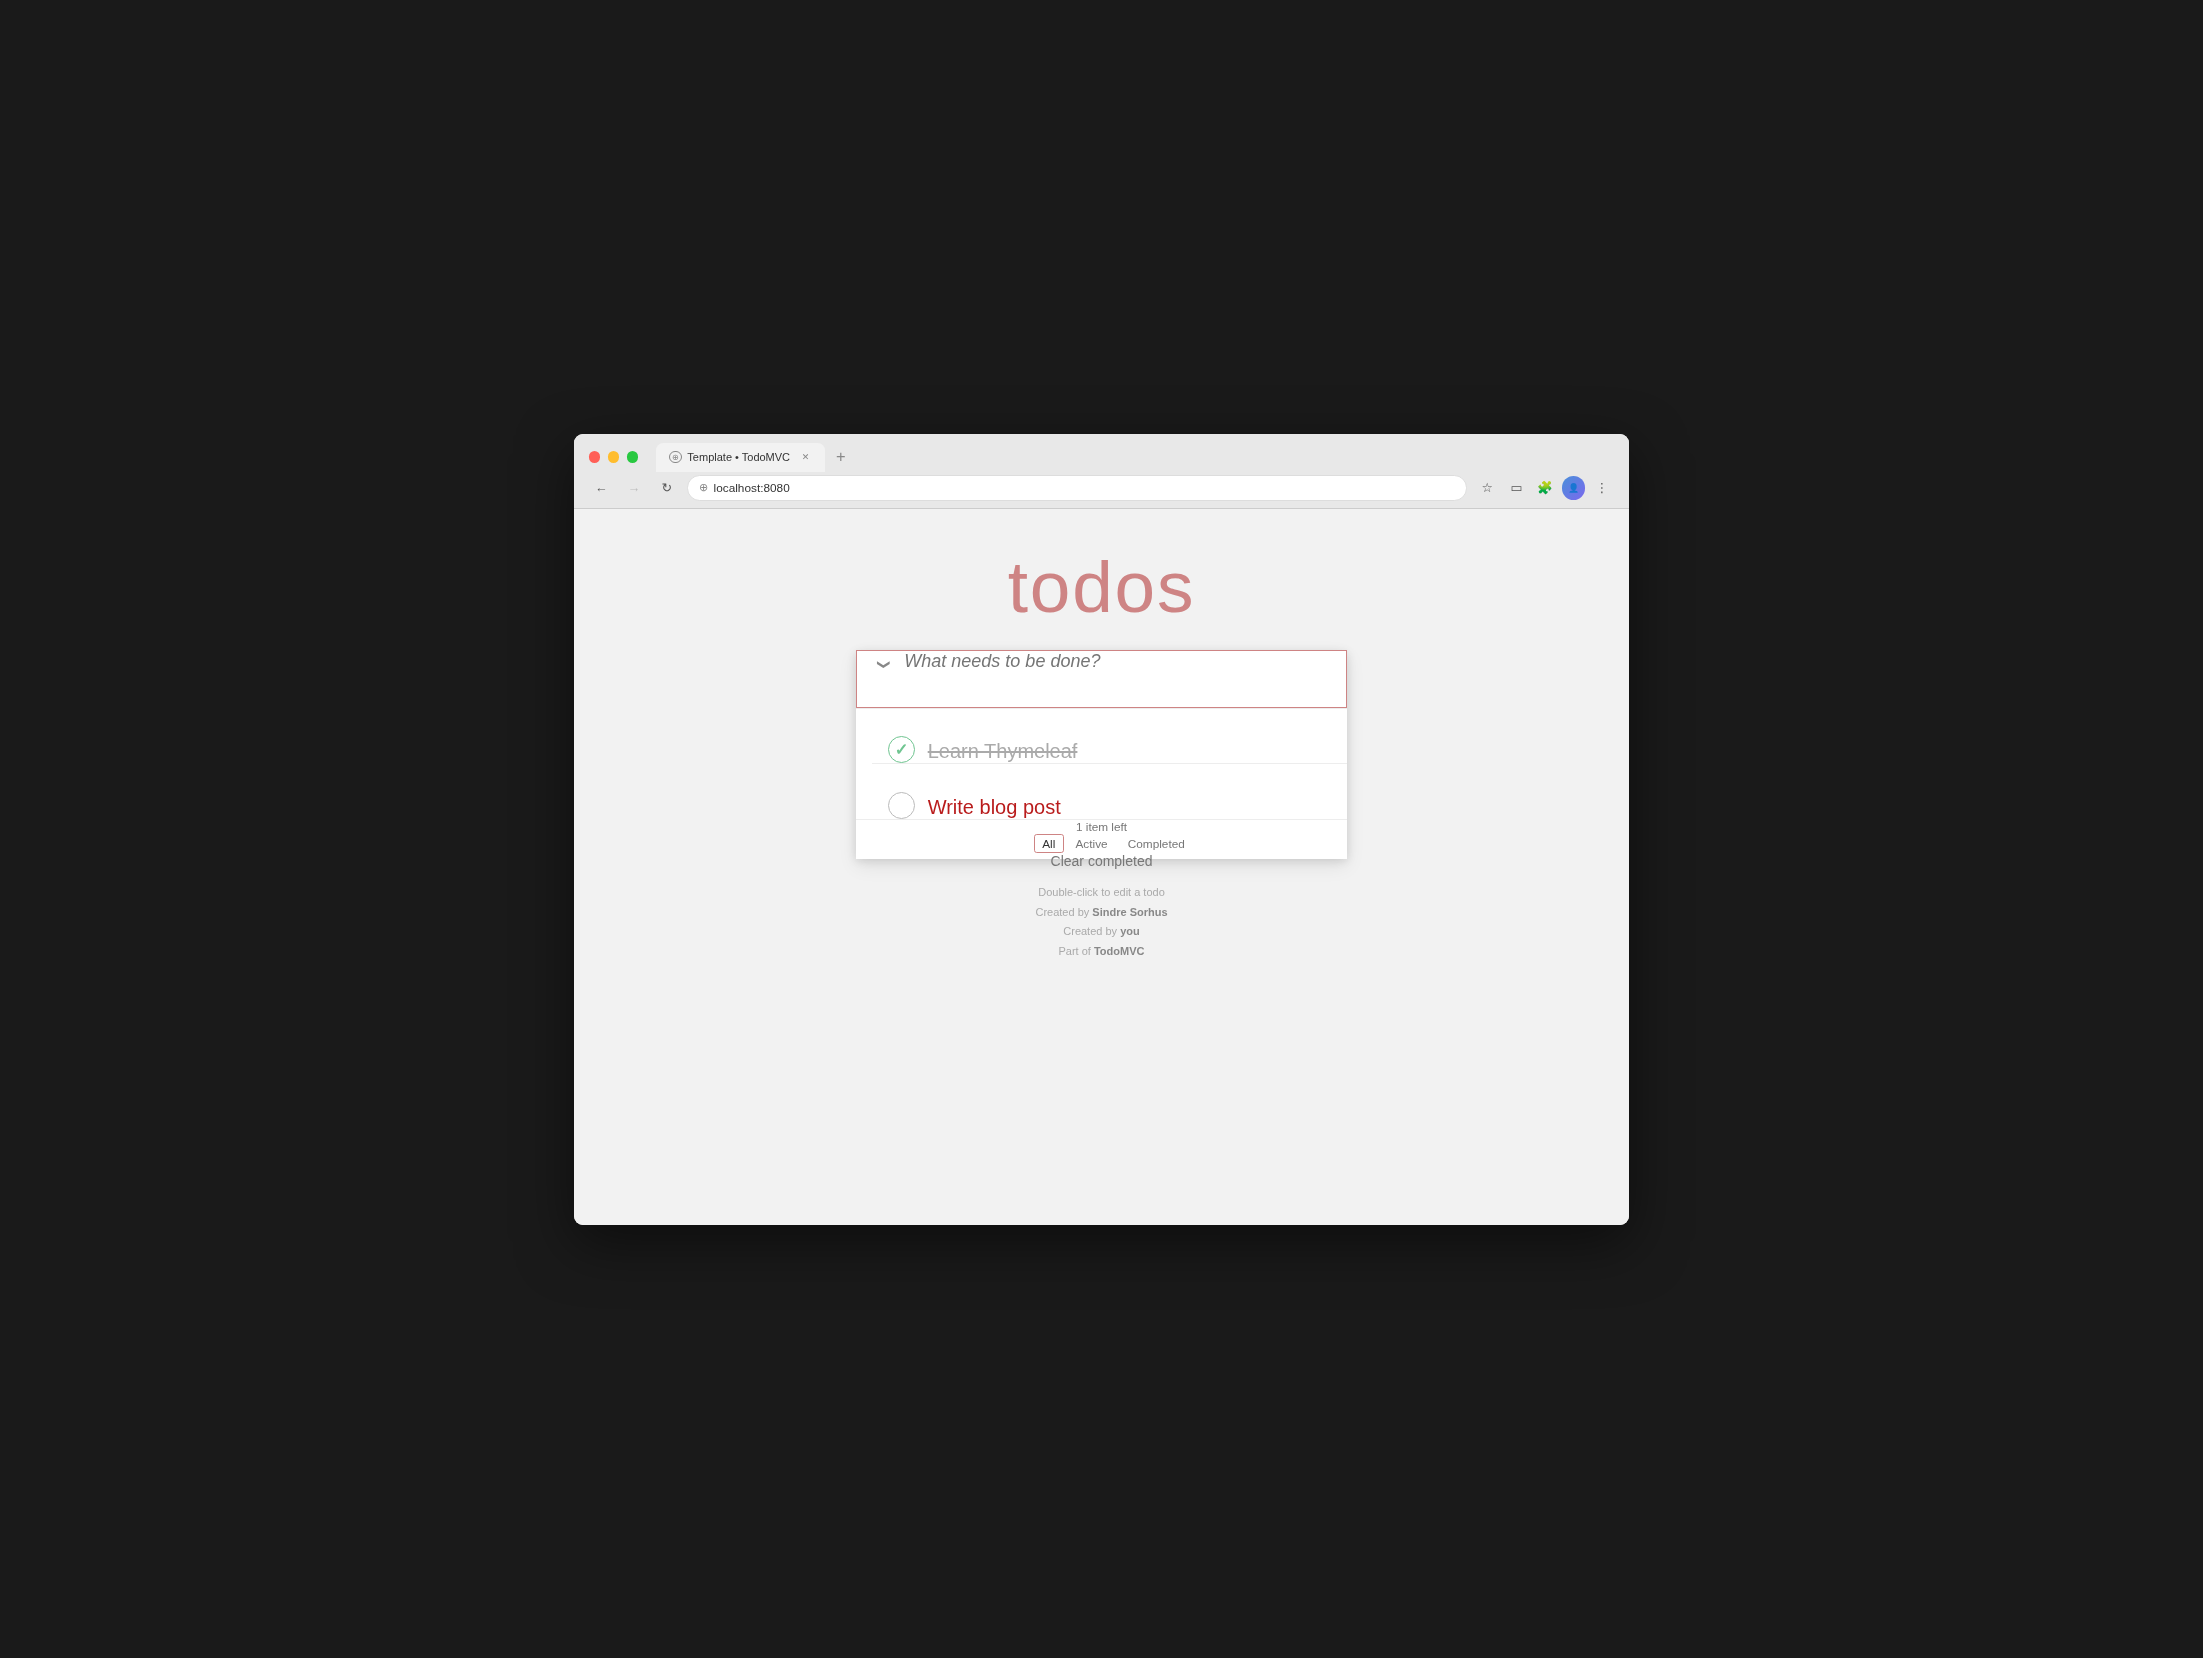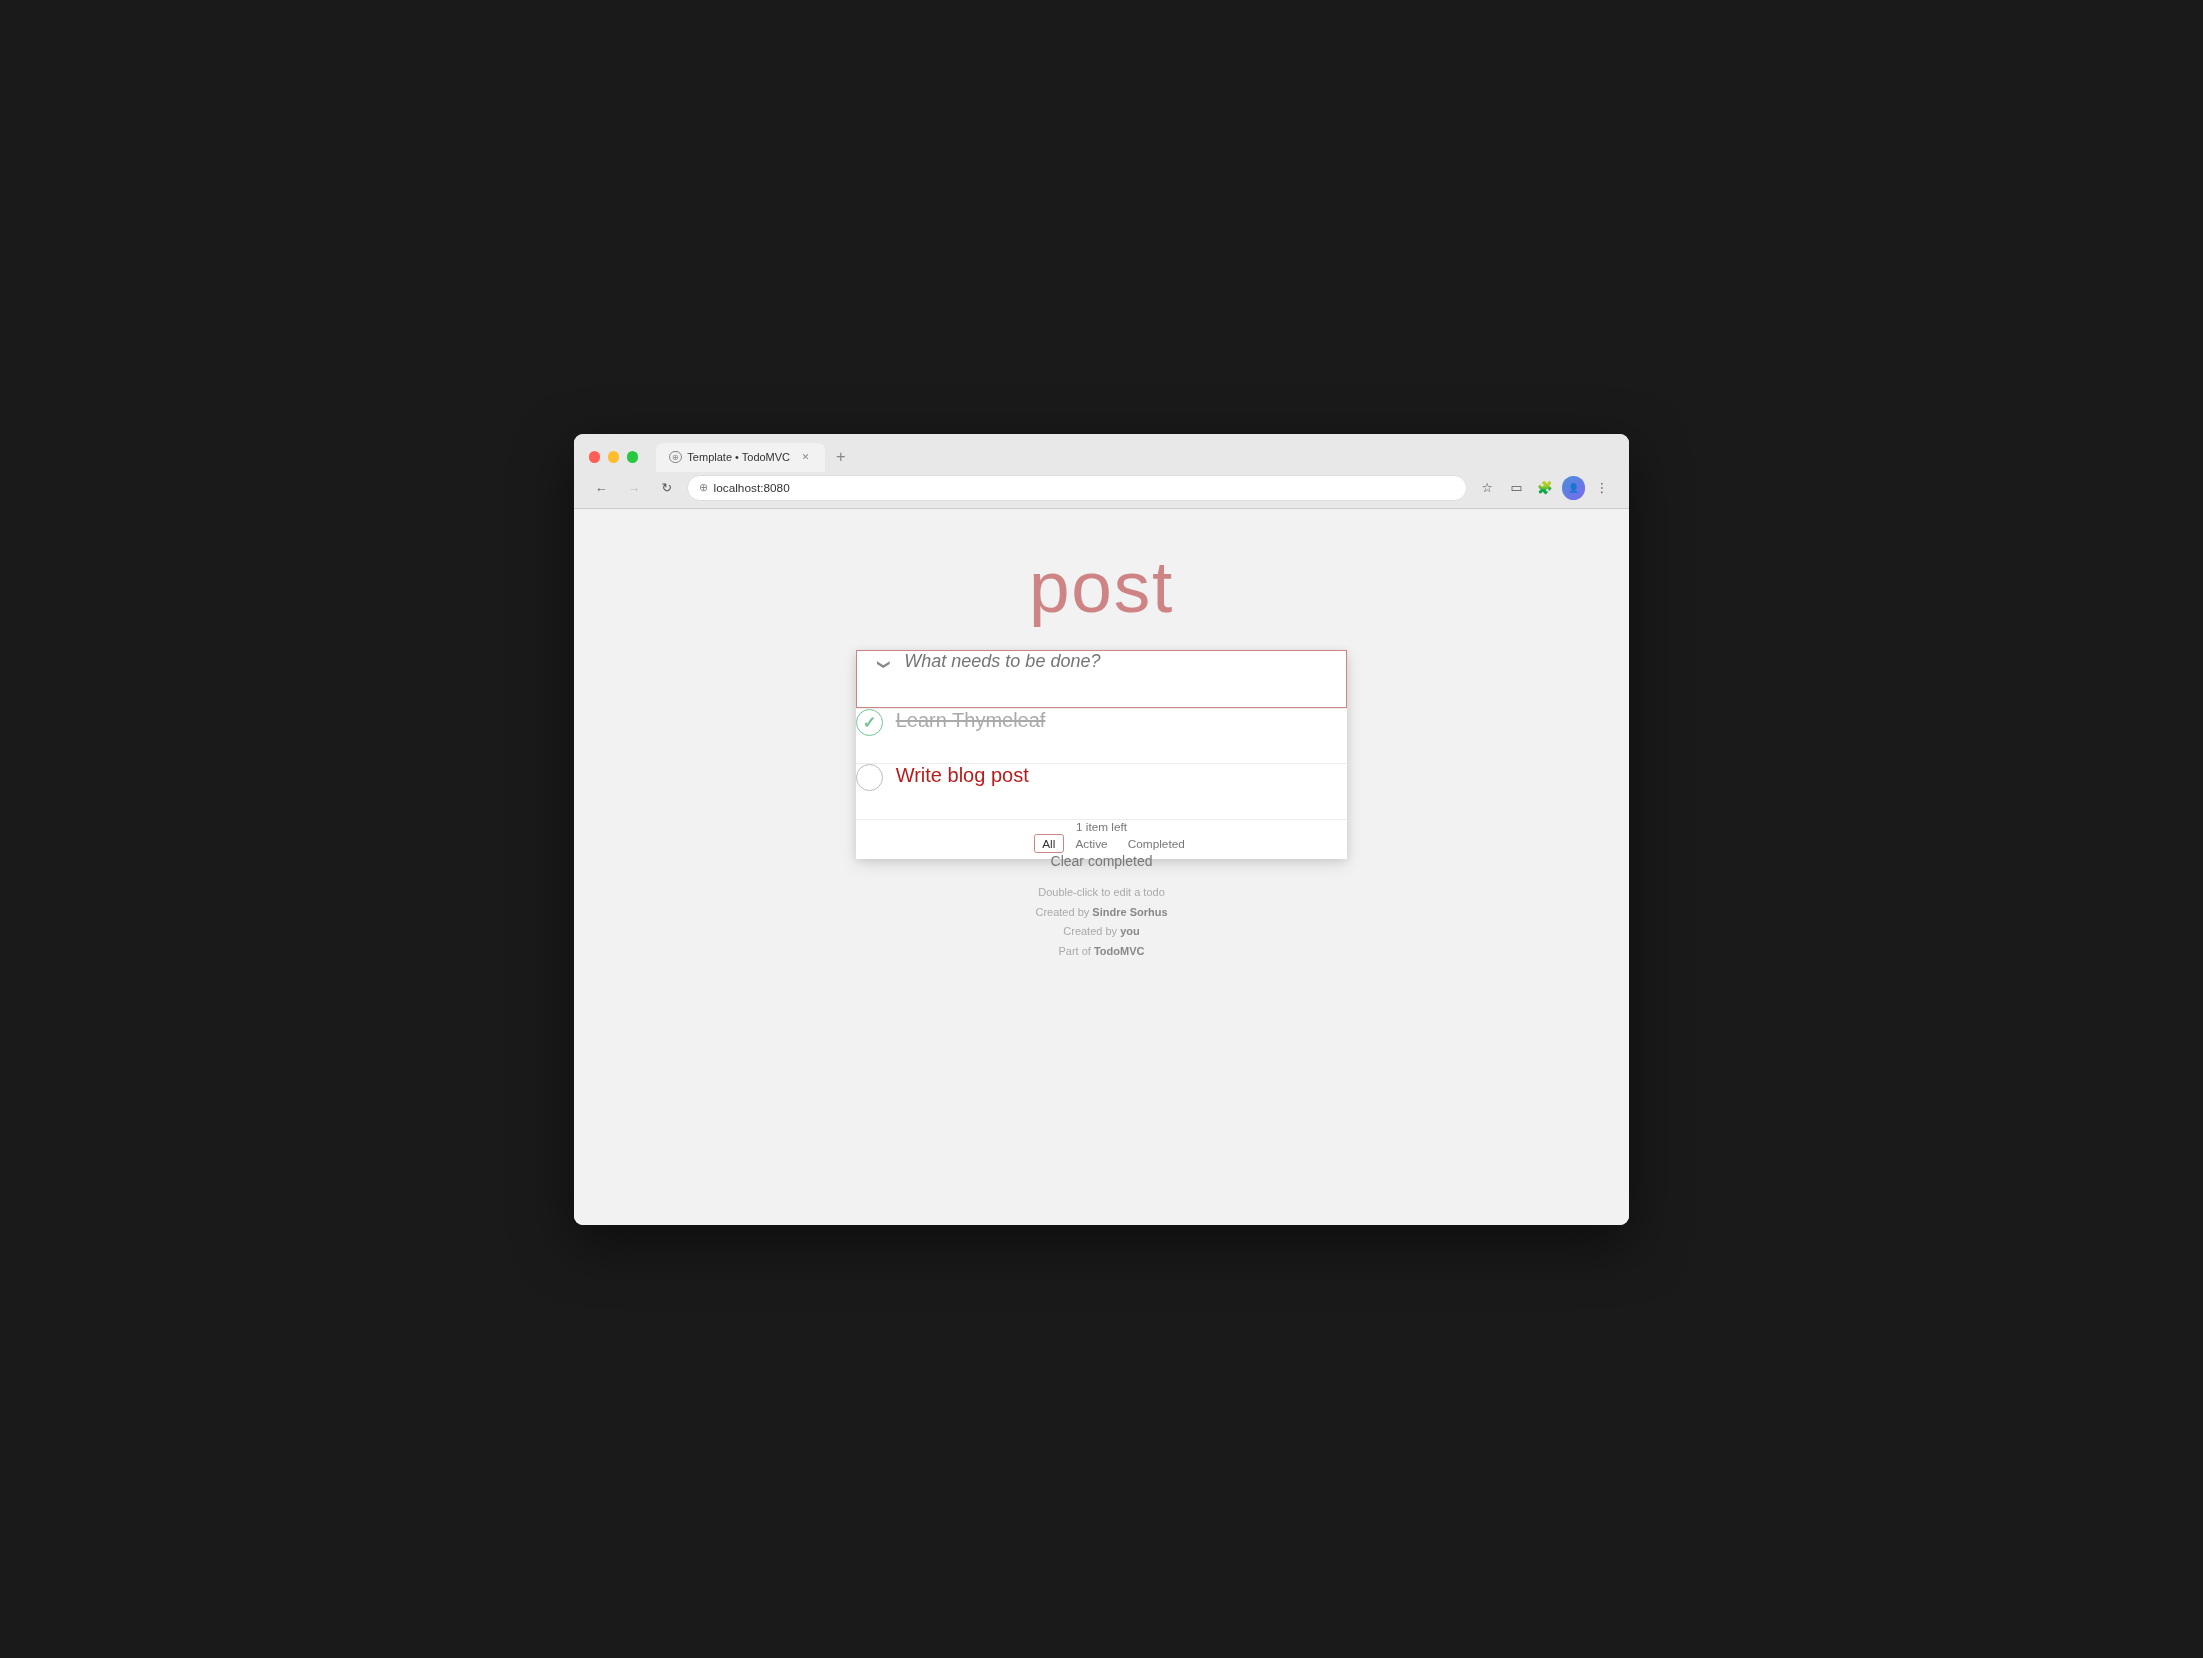--- a/index.html
+++ b/index.html
@@ -244,24 +244,25 @@
       font-family: inherit;
       background: transparent;
     }
 
     .todo-list {
       border-top: 0.9px solid #ededed;
     }
 
     .todo-item {
       display: flex;
-      align-items: flex-start;
-      padding: 0 0;
+      align-items: flex-end;
+      padding: 0 16px;
       height: 55px;
       border-bottom: 0.9px solid #ededed;
+      margin-left: 16px;
     }
 
     .todo-item:last-child {
       border-bottom: none;
     }
 
     .todo-checkbox {
       width: 27px;
       height: 27px;
       border-radius: 50%;
@@ -397,21 +398,21 @@
         <button class="nav-action-btn">☆</button>
         <button class="nav-action-btn">▭</button>
         <button class="nav-action-btn">🧩</button>
         <div class="profile-btn">👤</div>
         <button class="nav-action-btn">⋮</button>
       </div>
     </div>
   </div>
 
   <div class="page-content">
-    <h1 class="app-title">post</h1>
+    <h1 class="app-title">todos</h1>
 
     <div class="todo-container">
 
       <div class="todo-input-area">
         <div class="toggle-all-btn">
           <span class="chevron-down"></span>
         </div>
         <input class="todo-input" type="text" placeholder="What needs to be done?" style="">
       </div>
 

